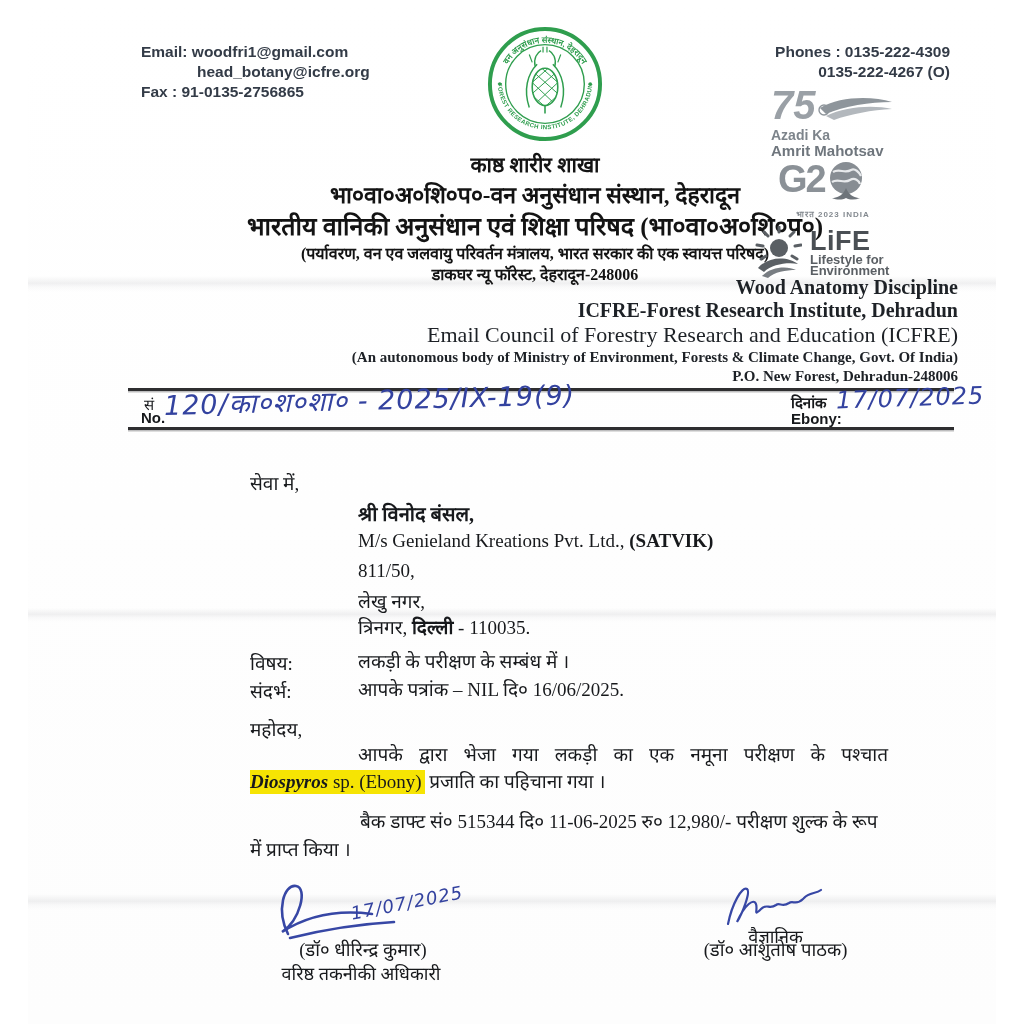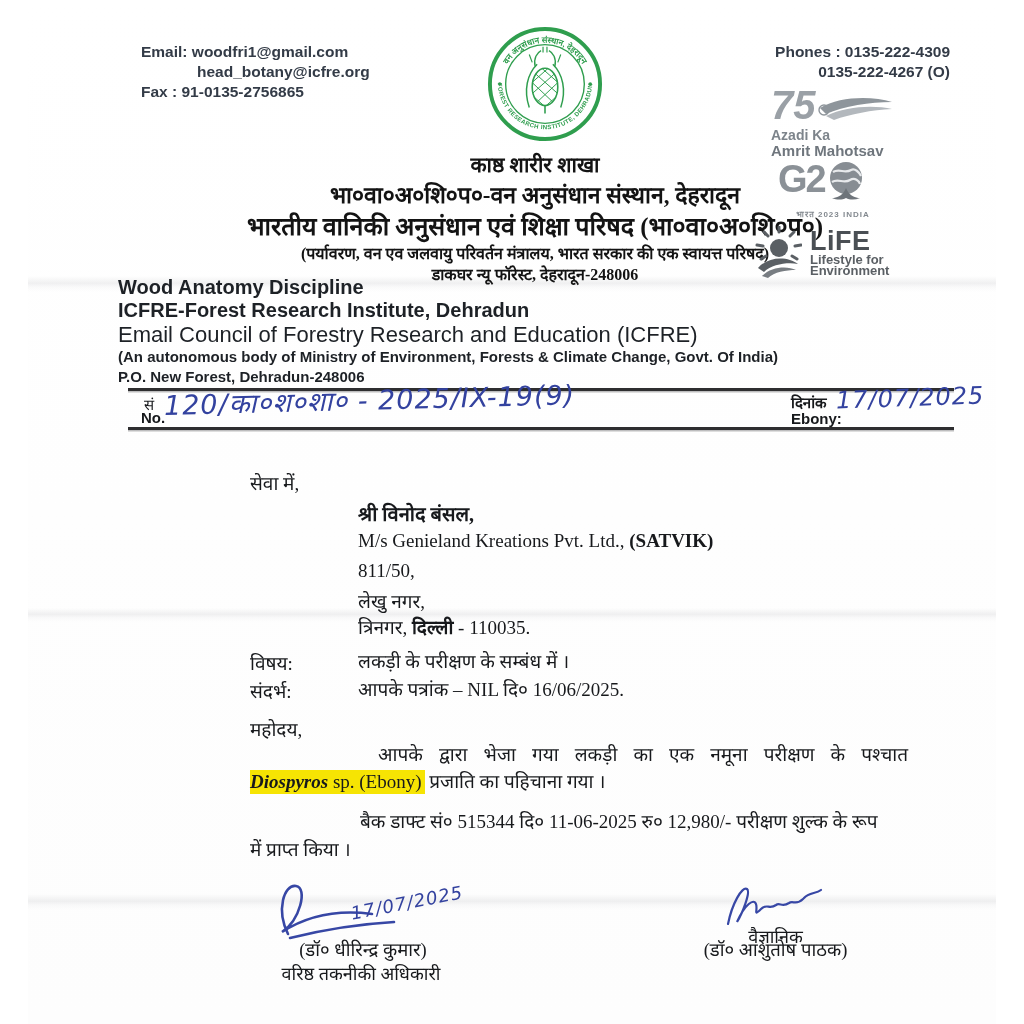--- a/index.html
+++ b/index.html
@@ -21,21 +21,21 @@
   .contact-right{text-align:right;}
   
   .hblock{left:90px;top:150px;width:834px;text-align:center;color:#131313;
           font-family:"Liberation Serif", serif;}
   .h1{font-size:21px;font-weight:700;line-height:30px;}
   .h2{font-size:23px;font-weight:700;line-height:31px;}
   .h3{font-size:25px;font-weight:700;line-height:32px;}
   .h4{font-size:16px;font-weight:700;line-height:21px;}
   .h5{font-size:16px;font-weight:700;line-height:21px;}
   
-  .eblock{left:90px;top:276px;width:840px;text-align:left;color:#1d2126;}
+  .eblock{left:90px;top:276px;width:840px;text-align:right;color:#1d2126;font-family:Liberation Serif, serif;}
   .e1{font-size:20px;font-weight:700;line-height:23px;}
   .e2{font-size:20px;font-weight:700;line-height:23px;}
   .e3{font-size:22px;font-weight:400;line-height:25px;}
   .e4{font-size:15px;font-weight:600;line-height:20px;}
   .e5{font-size:15px;font-weight:600;line-height:19px;}
   
   .rule{position:absolute;left:100px;width:826px;height:2.5px;background:#2e2e30;box-shadow:0 1.5px 0 rgba(70,70,72,0.35);}
   
   .lbl-hi{font-family:"Liberation Serif", serif;font-size:15px;color:#17191c;}
   .lbl-en{font-size:15px;font-weight:700;color:#17191c;}
@@ -209,21 +209,21 @@
   <div class="abs serif b18" style="left:330px;top:560px;">811/50,</div>
   <div class="abs serif b18" style="left:330px;top:588px;">लेखु नगर,</div>
   <div class="abs serif b18" style="left:330px;top:614px;"><span>त्रिनगर, </span><span class="bold">दिल्ली</span><span> - 110035.</span></div>
 
   <div class="abs serif b18" style="left:222px;top:650px;">विषय:</div>
   <div class="abs serif b18" style="left:330px;top:648px;">लकड़ी के परीक्षण के सम्बंध में ।</div>
   <div class="abs serif b18" style="left:222px;top:678px;">संदर्भ:</div>
   <div class="abs serif b18" style="left:330px;top:676px;">आपके पत्रांक – NIL  दि० 16/06/2025.</div>
 
   <div class="abs serif b18" style="left:222px;top:716px;">महोदय,</div>
-  <div class="abs serif b18 just" style="left:330px;top:741px;width:530px;margin-left:20px;">आपके द्वारा भेजा गया लकड़ी का एक नमूना  परीक्षण के पश्चात</div>
+  <div class="abs serif b18 just" style="left:330px;top:741px;width:530px;">आपके द्वारा भेजा गया लकड़ी का एक नमूना  परीक्षण के पश्चात</div>
   <div class="abs serif b18" style="left:222px;top:768px;"><span class="hl"><span class="sp">Diospyros</span><span> sp. (Ebony)</span></span><span> प्रजाति का पहिचाना गया ।</span></div>
   <div class="abs serif b18" style="left:332px;top:808px;">बैक डाफ्ट सं० 515344 दि० 11-06-2025 रु० 12,980/- परीक्षण शुल्क के रूप</div>
   <div class="abs serif b18" style="left:222px;top:836px;">में प्राप्त किया ।</div>
 
   <div class="abs" style="left:232px;top:876px;">
     <svg width="140" height="66" viewBox="0 0 140 66">
       <g fill="none" stroke="#3747a5" stroke-width="2.6" stroke-linecap="round">
         <path d="M28,58 C16,34 24,8 36,10 C48,12 40,44 22,56 C50,38 82,34 112,38"></path>
         <path d="M30,62 C62,54 100,48 134,46"></path>
       </g>

